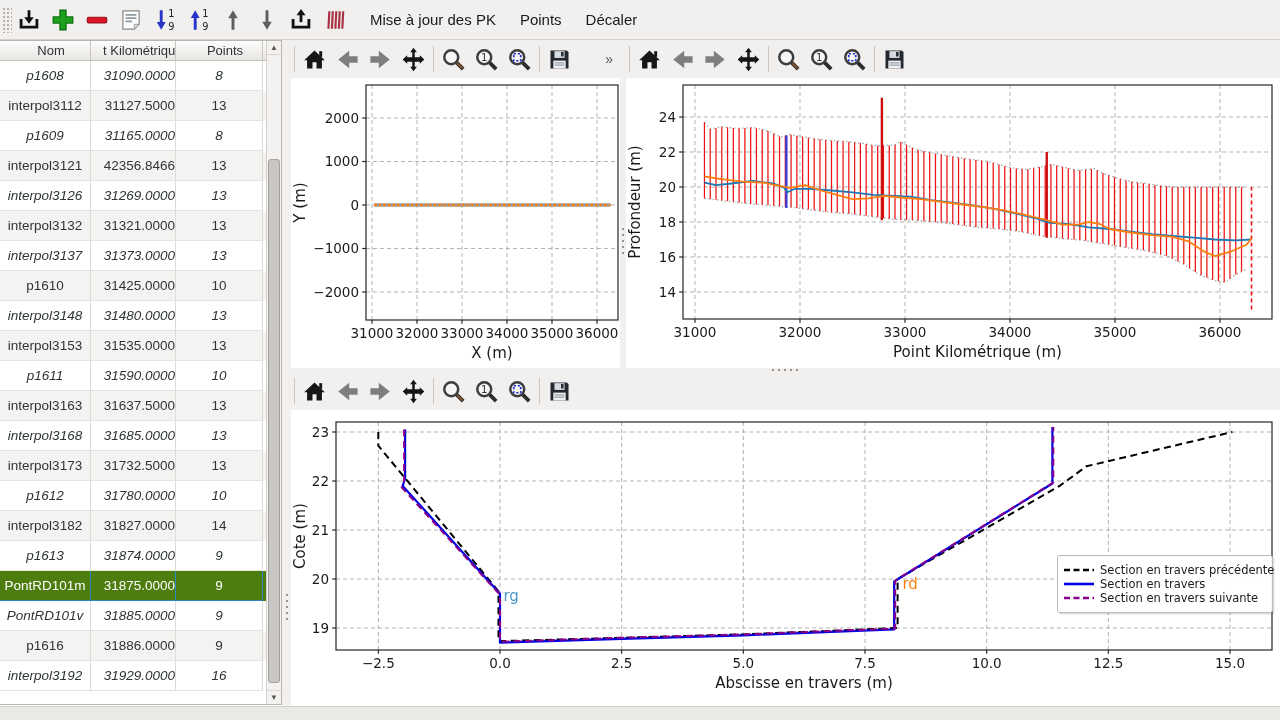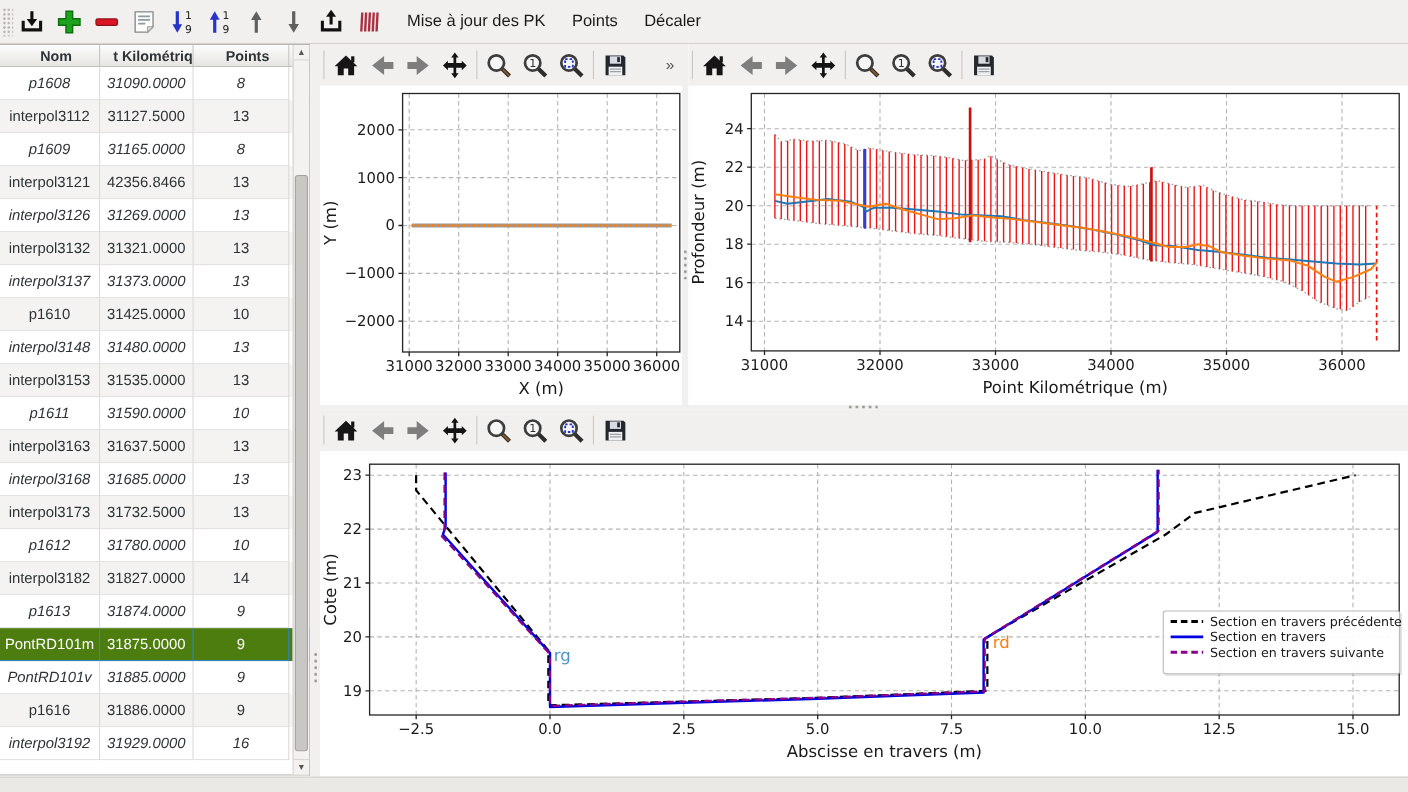--- a/index.html
+++ b/index.html
@@ -18,35 +18,35 @@
     border-radius:3px; }
   .tbtn svg { width:26px; height:26px; }
   .txtbtn { height:34px; display:flex; align-items:center; padding:0 12px;
     font-size:15px; color:#1a1a1a; border-radius:3px; }
 
   
   #table-panel { position:absolute; left:0; top:40px; width:282px; height:665px;
     background:#ffffff; border:1px solid #b9b6b2; border-left:none; }
   .thead { display:flex; height:20px; border-bottom:1px solid #c3c0bc;
     background:linear-gradient(#fdfdfd,#e7e5e2); }
-  .th { font-size:13px; font-weight:bold; color:#2e3436; text-align:center;
+  .th { font-size:13px; font-weight:normal; color:#2e3436; text-align:center;
     overflow:hidden; white-space:nowrap; line-height:20px; border-right:1px solid #c9c6c2;padding-left:12px; }
   .th:nth-child(1){ width:91px; }
   .th:nth-child(2){ width:85px; }
   .th:nth-child(3){ width:87px; }
   .trow { display:flex; height:30px; }
   .trow.odd  { background:#ffffff;font-style:italic; }
   .trow.even { background:#f4f3f2; }
   .trow.selected { background:#4d7c0f; color:#ffffff; }
   .td { font-size:13.5px; color:#2e3436; text-align:center; line-height:29px;
     border-right:1px solid #dddbd8; border-bottom:1px solid #e4e2df;
     overflow:hidden; white-space:nowrap; }
   .trow.selected .td { color:#ffffff; border-right-color:#2f86c2; border-bottom-color:#2f86c2; }
   .td:nth-child(1){ width:91px; }
-  .td:nth-child(2){ width:85px; }
+  .td:nth-child(2){ width:85px;text-align:right; }
   .td:nth-child(3){ width:87px; }
 
   
   #vscroll { position:absolute; right:0px; top:0px; width:15px; height:663px;
     background:#f4f2f0; border-left:1px solid #d3d0cd; }
   .sbtn { position:absolute; left:0; width:14px; height:14px; background:#f4f2f0;
     display:flex; align-items:center; justify-content:center;
     font-size:8px; color:#5a5855; }
   #sb-up { top:0; border-bottom:1px solid #d8d5d2; }
   #sb-dn { bottom:0; border-top:1px solid #d8d5d2; }
@@ -74,21 +74,21 @@
   .ptb svg { width:27px; height:27px; }
   .sep { width:1px; height:26px; background:#c9c6c3; margin:0 3px; }
   .overflow { margin-left:auto; margin-right:8px; font-size:14px; color:#555; letter-spacing:-1px; }
   .figure { display:block; background:#fff; }
 
   
   #legend { position:absolute; left:766px; top:183px; width:216px; height:58px;
     background:rgba(255,255,255,0.92); border:1px solid #b9b9b9; border-radius:3px;
     box-shadow:1.5px 1.5px 0 rgba(0,0,0,0.12);
     font-family:"DejaVu Sans", sans-serif; font-size:11.5px; color:#1a1a1a;
-    display:flex; flex-direction:column; justify-content:flex-start; padding:2px 6px; }
+    display:flex; flex-direction:column; justify-content:center; padding:2px 6px; }
   .leg-row { display:flex; align-items:center; gap:6px; white-space:nowrap; }
   .leg-row svg { width:30px; height:4px; flex:none; }
 
   
   #statusbar { position:absolute; left:0; top:706px; width:1280px; height:14px;
     background:#ebe9e6; border-top:1px solid #d2d0cd; }
 </style>
 </head>
 <body>
 

